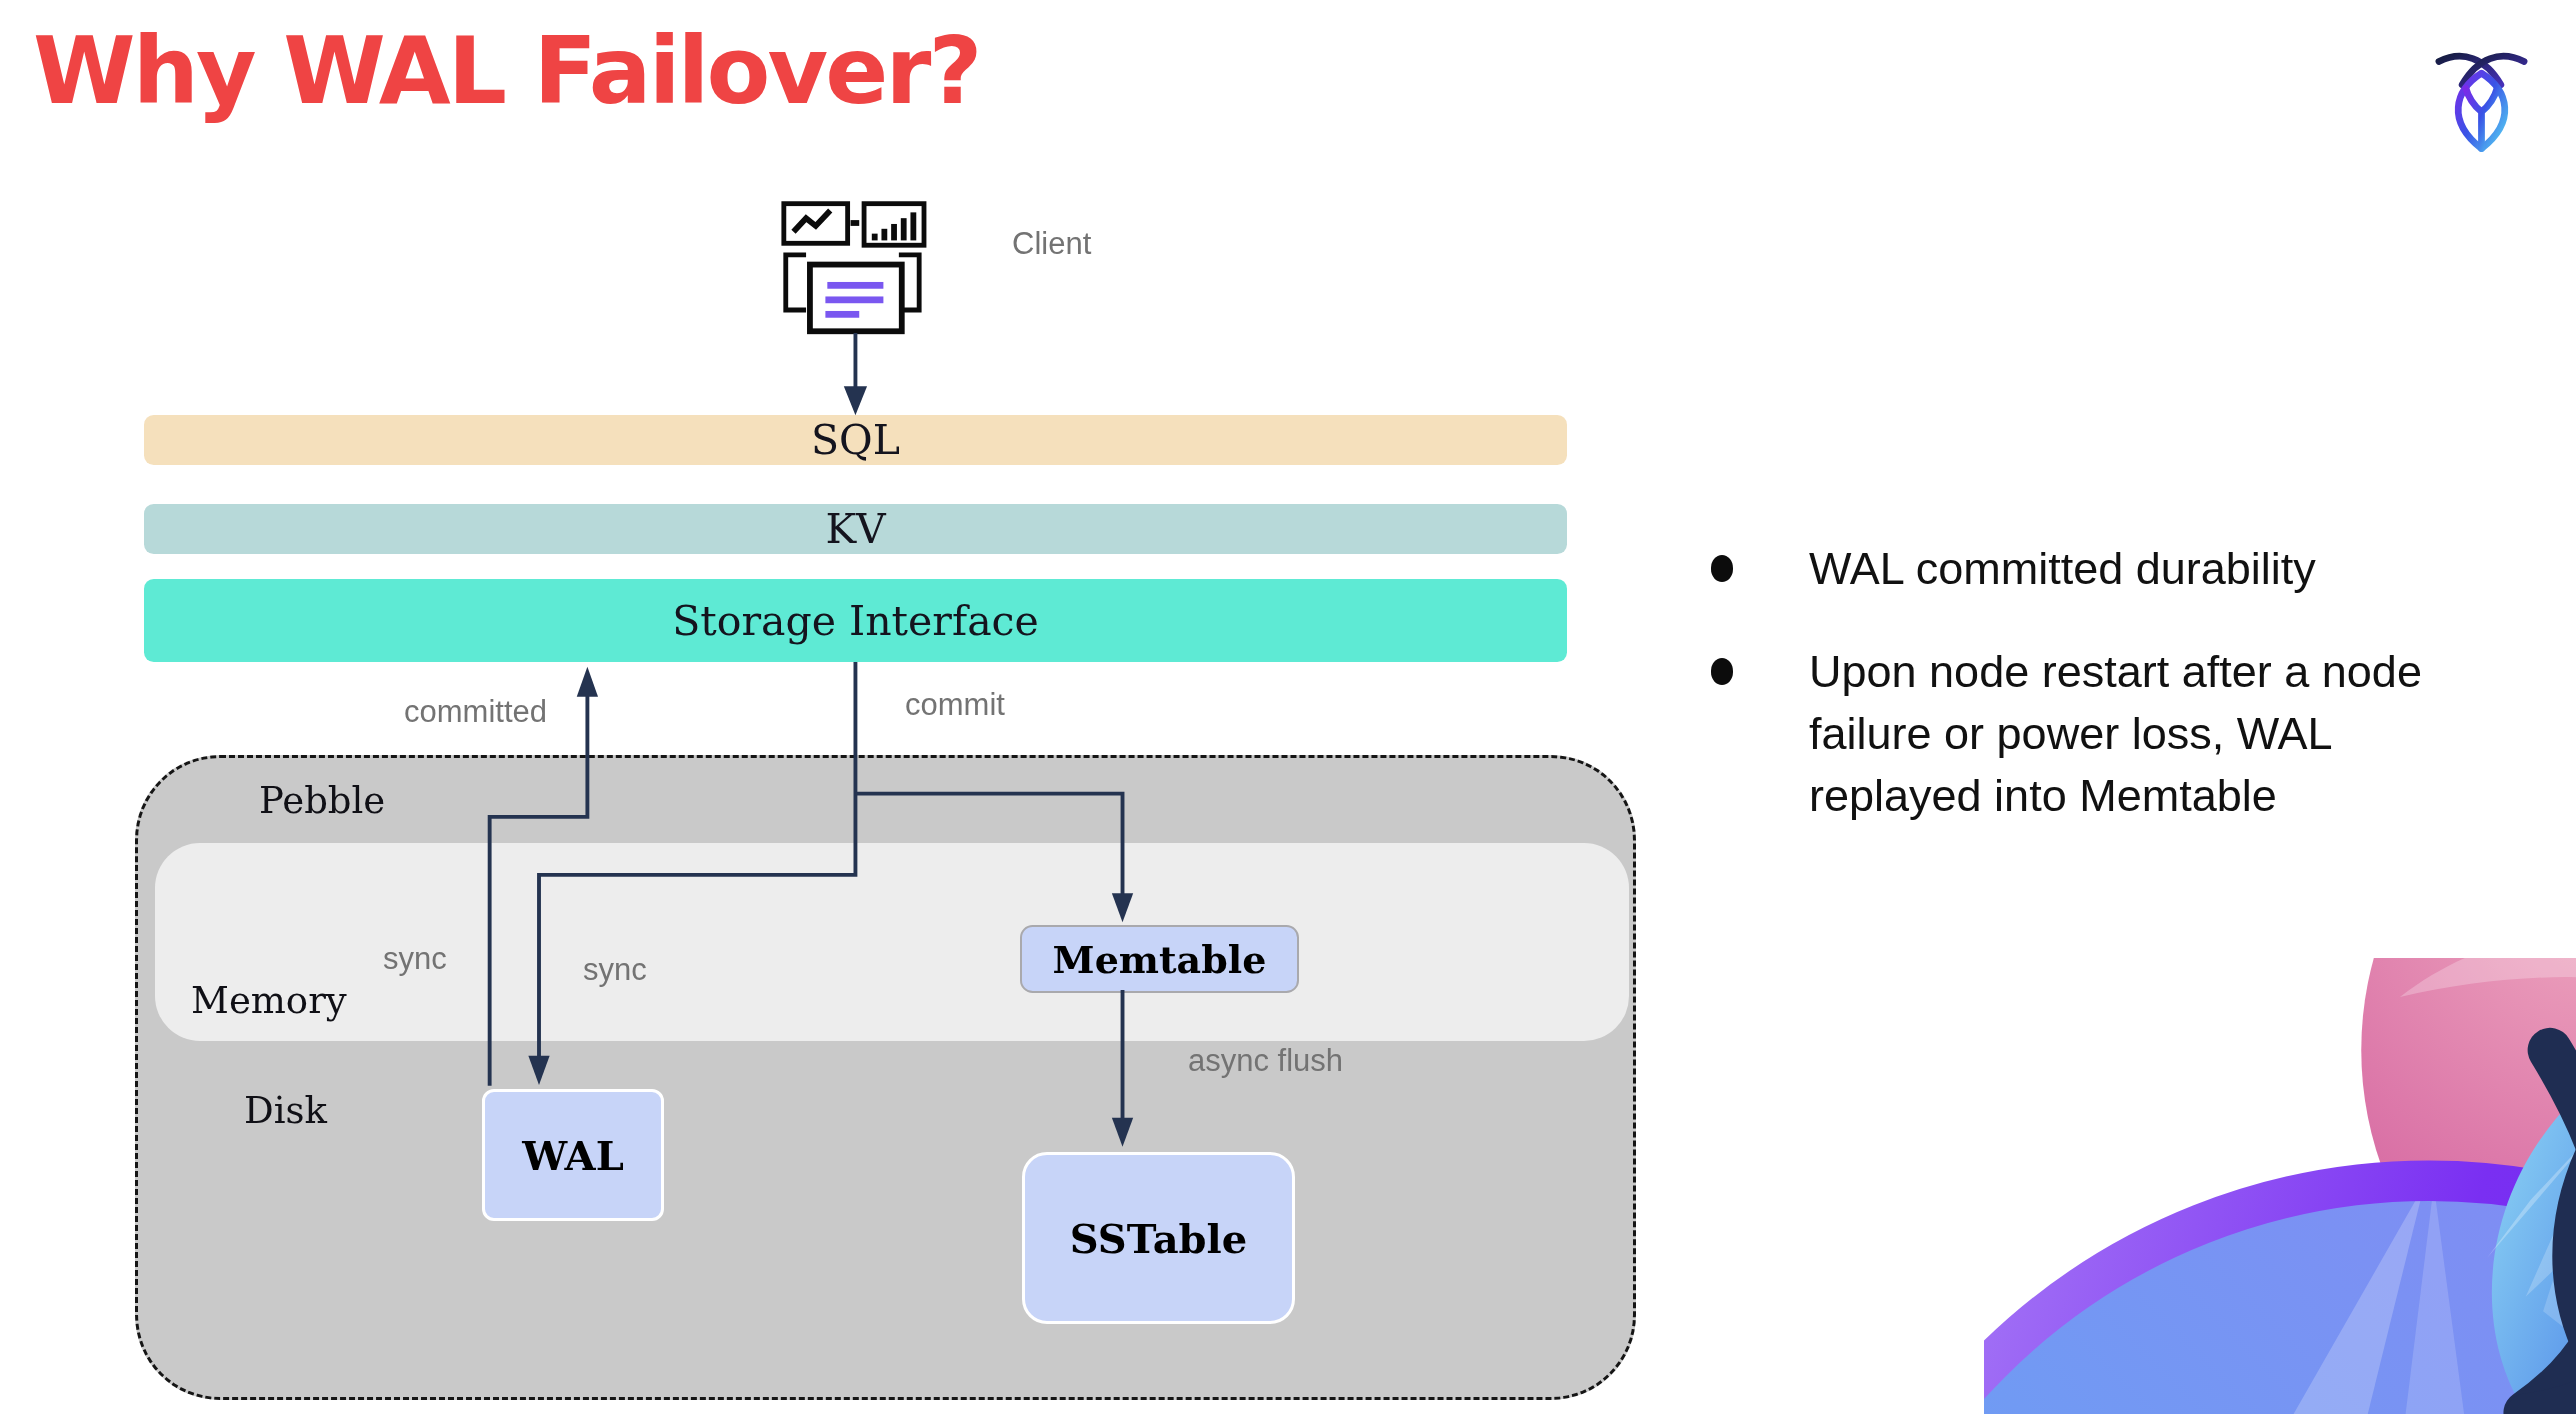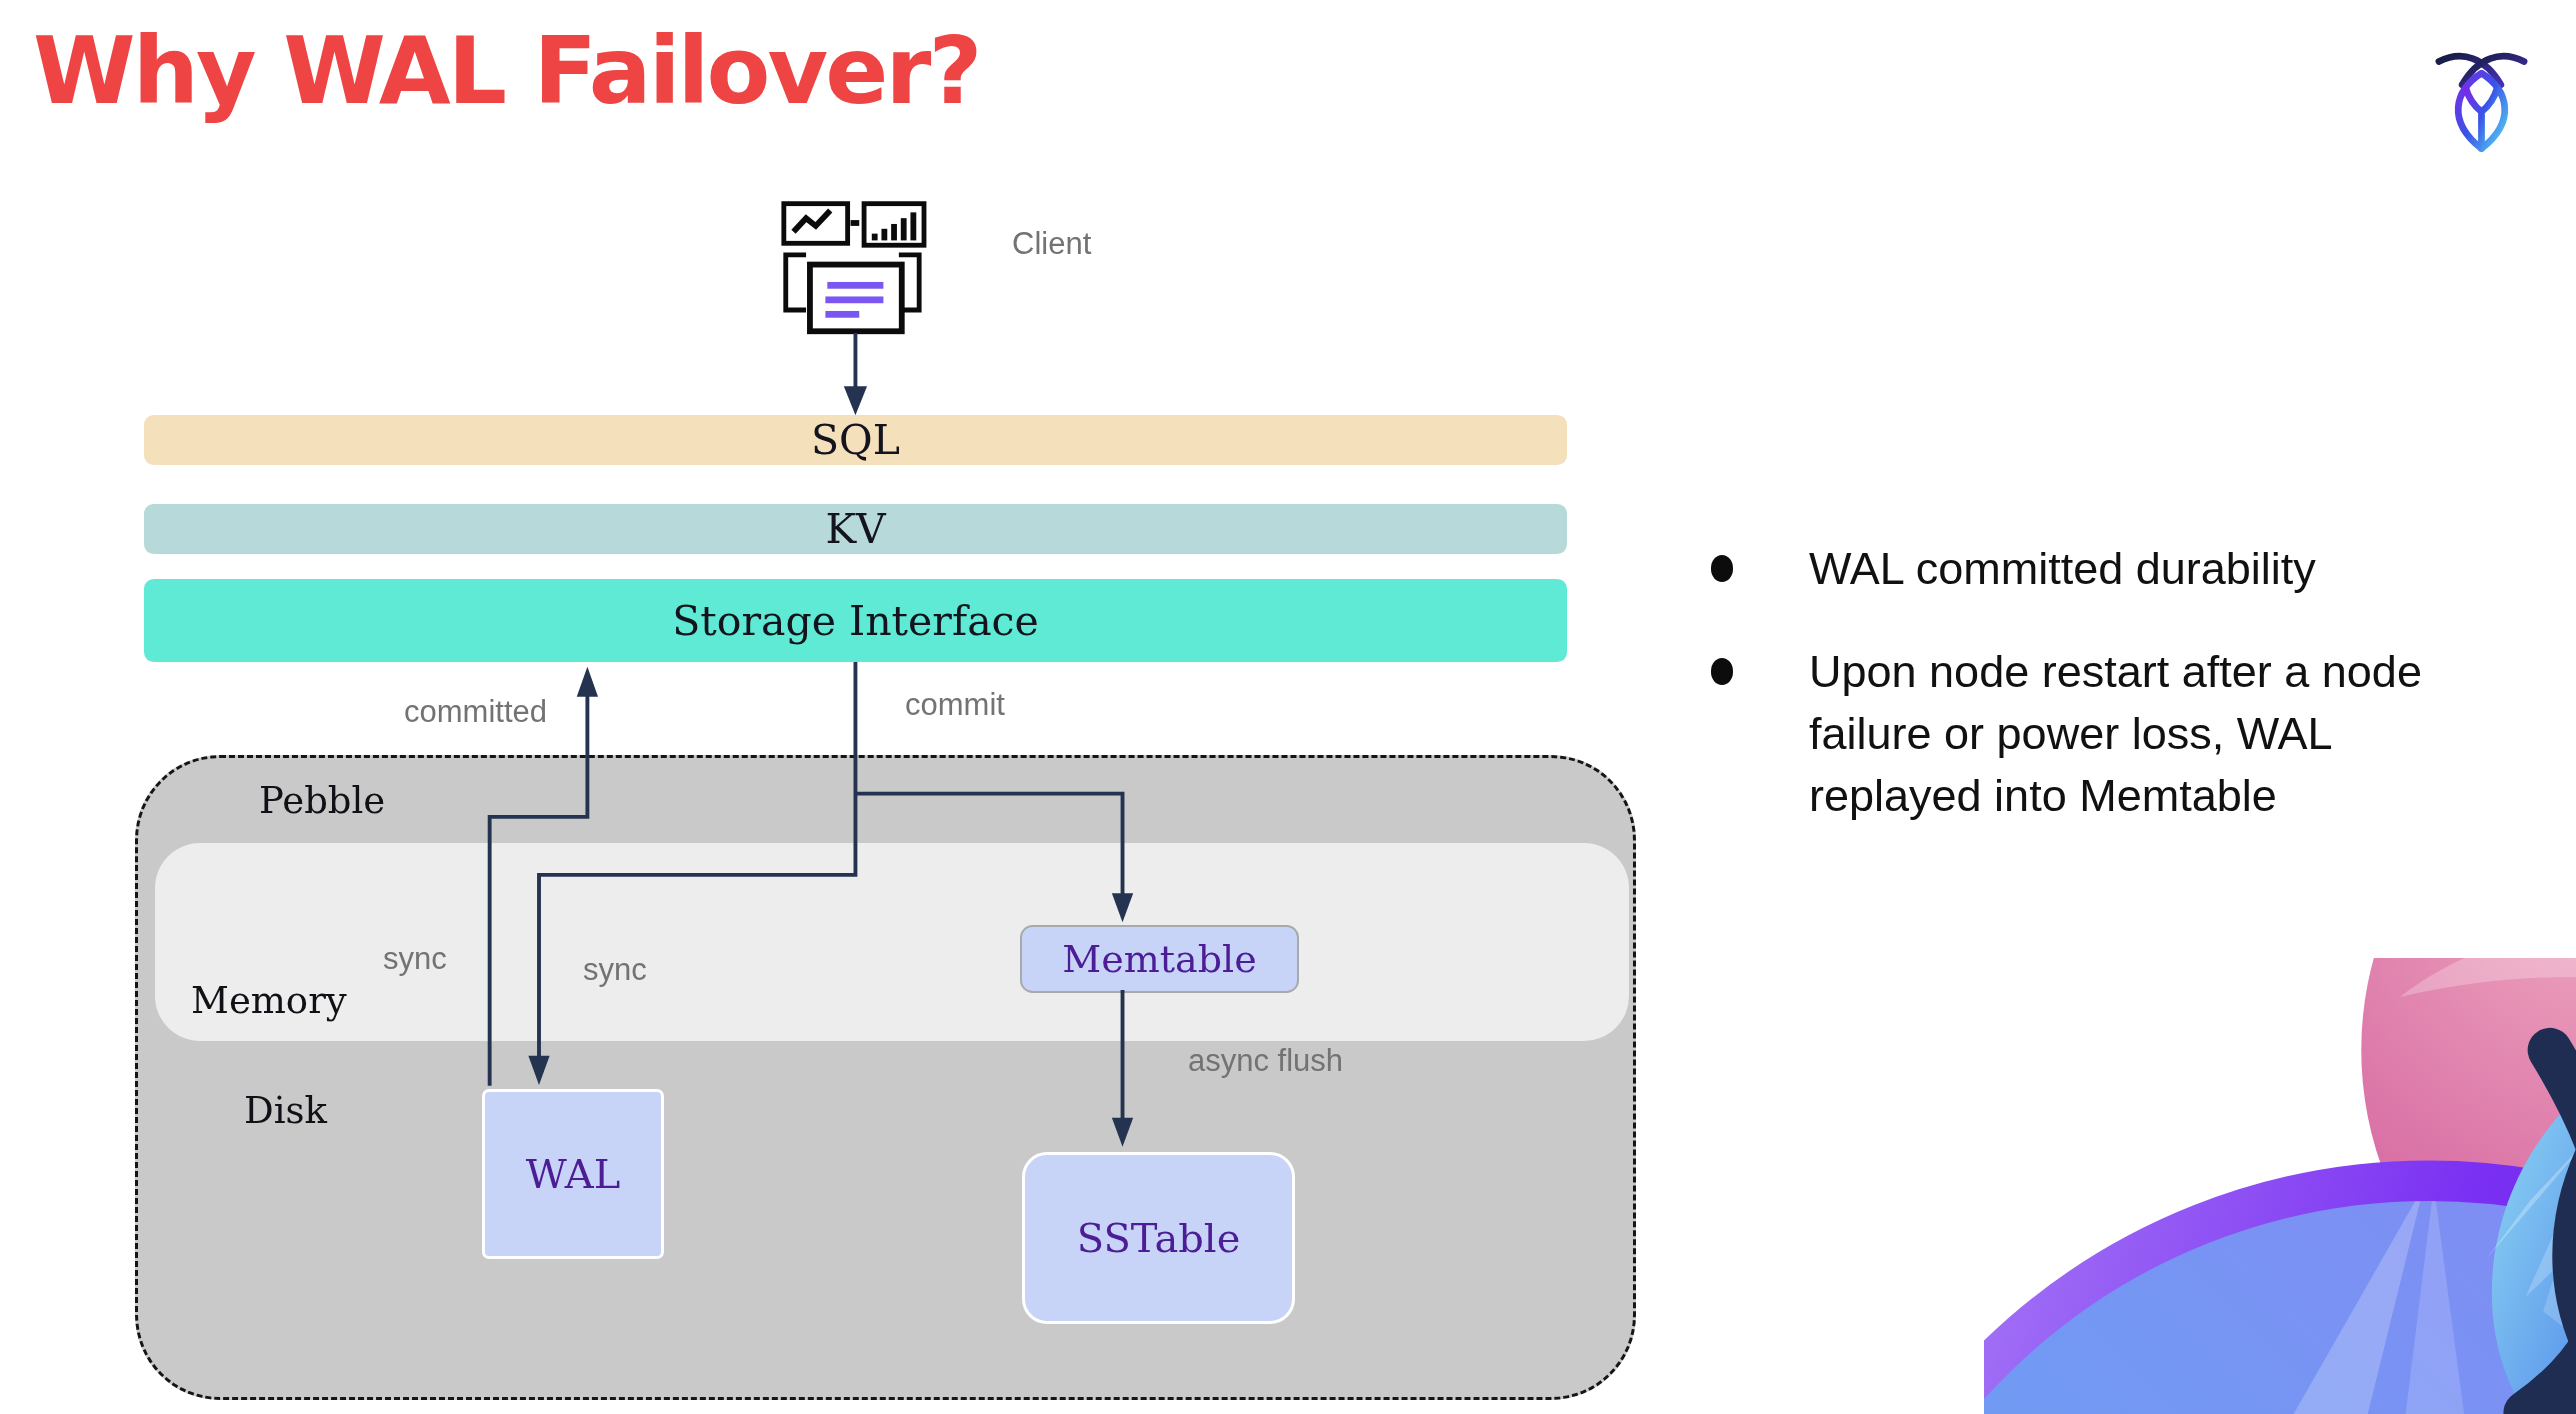--- a/index.html
+++ b/index.html
@@ -22,22 +22,22 @@
   .pebble{position:absolute;left:102px;top:755px;width:1501px;height:645px;
     background:#c9c9c9;border:3.9px dashed #151515;border-radius:85px;box-sizing:border-box;margin-left:33px;}
   .memory-band{position:absolute;left:16.5px;top:85px;width:1474px;height:198px;
     background:#ededed;border-radius:45px;}
   .serif-label{position:absolute;font-family:"DejaVu Serif",serif;color:#101016;font-size:37px;}
   .pebble-label{left:121px;top:21px;}
   .memory-label{left:53px;top:221px;}
   .disk-label{left:106px;top:331px;}
 
   .component{position:absolute;display:flex;align-items:center;justify-content:center;
-    background:#c7d4f8;font-family:"DejaVu Serif",serif;font-weight:normal;color:#4c1d95;box-sizing:border-box;}
-  .wal-box{left:344px;top:331px;width:182px;height:170px;border:3.9px solid #ffffff;border-radius:7px;font-size:40px;}
+    background:#c7d4f8;font-family:"DejaVu Serif",serif;font-weight:bold;color:#000000;box-sizing:border-box;}
+  .wal-box{left:344px;top:331px;width:182px;height:132px;border:3.9px solid #ffffff;border-radius:12px;font-size:40px;}
   .memtable-box{left:882px;top:167px;width:279px;height:68px;border:2.9px solid #a9a9ad;border-radius:12.6px;font-size:38px;}
   .sstable-box{left:884px;top:394px;width:273px;height:172px;border:3.9px solid #ffffff;border-radius:25px;font-size:40px;}
 
   
   .edge-label{position:absolute;font-family:"Liberation Sans",sans-serif;font-size:31px;color:#737373;white-space:nowrap;}
 
   
   .bullets{position:absolute;left:1711px;top:538px;width:823px;}
   .bullet-item{display:flex;margin-bottom:41px;}
   .bullet-dot{width:22px;height:27px;border-radius:50%/48%;background:#0c0c0c;

